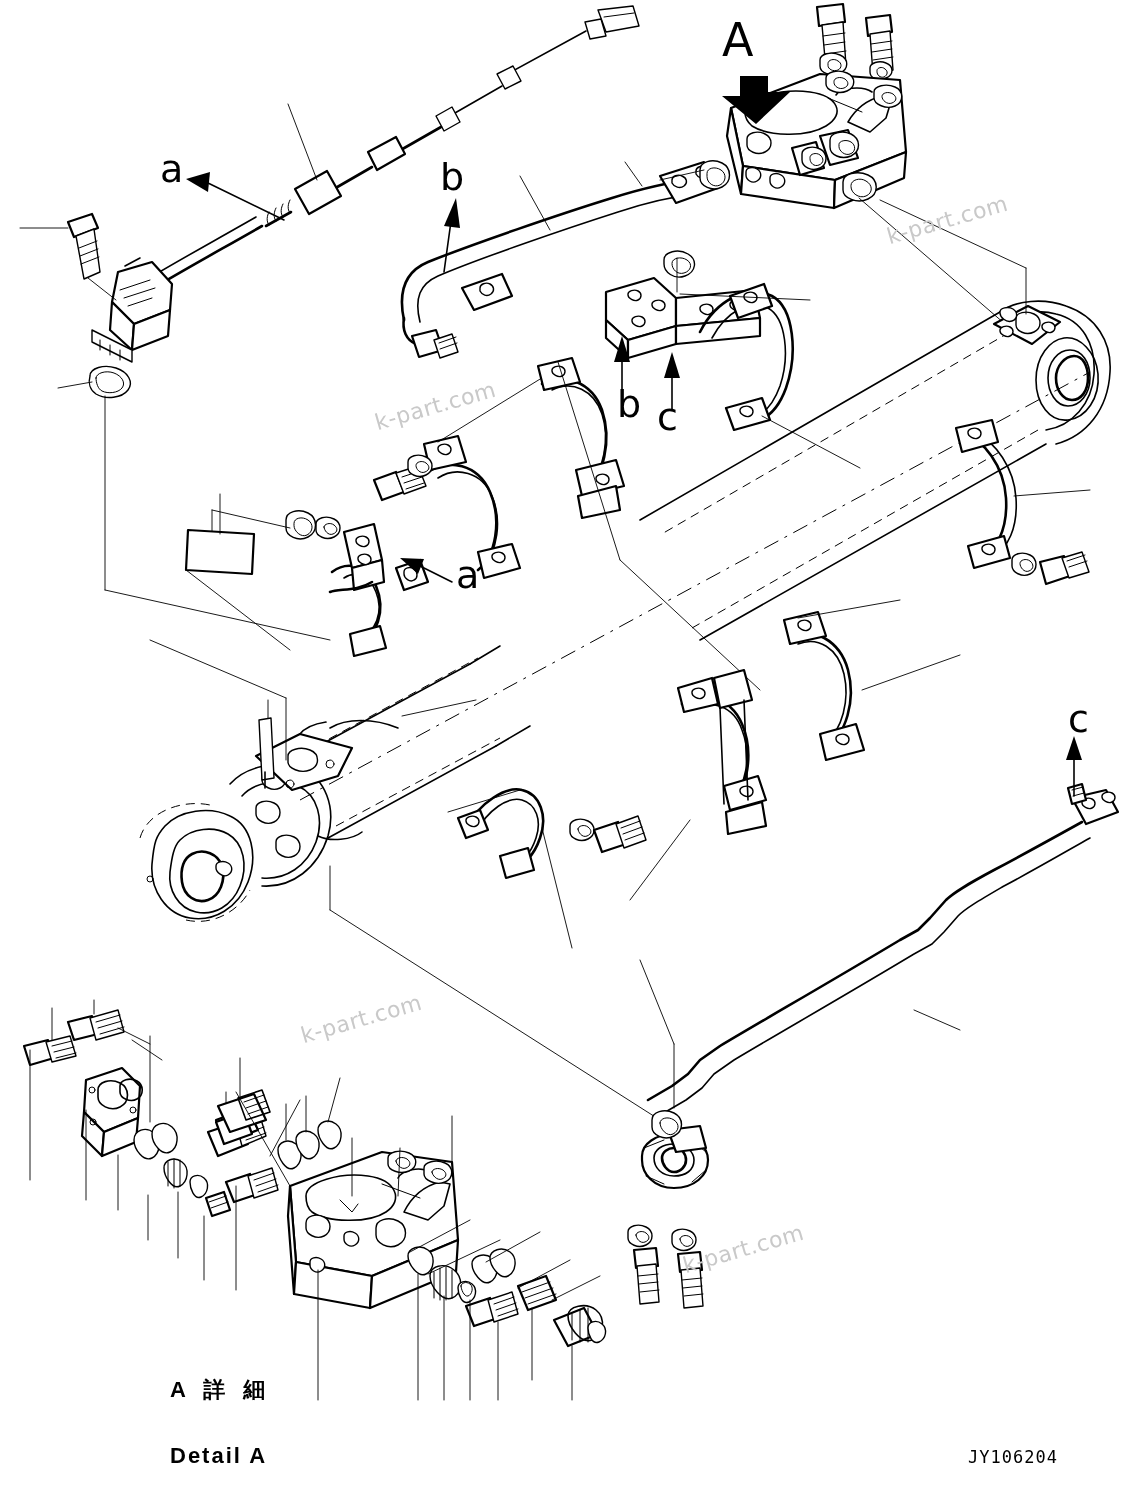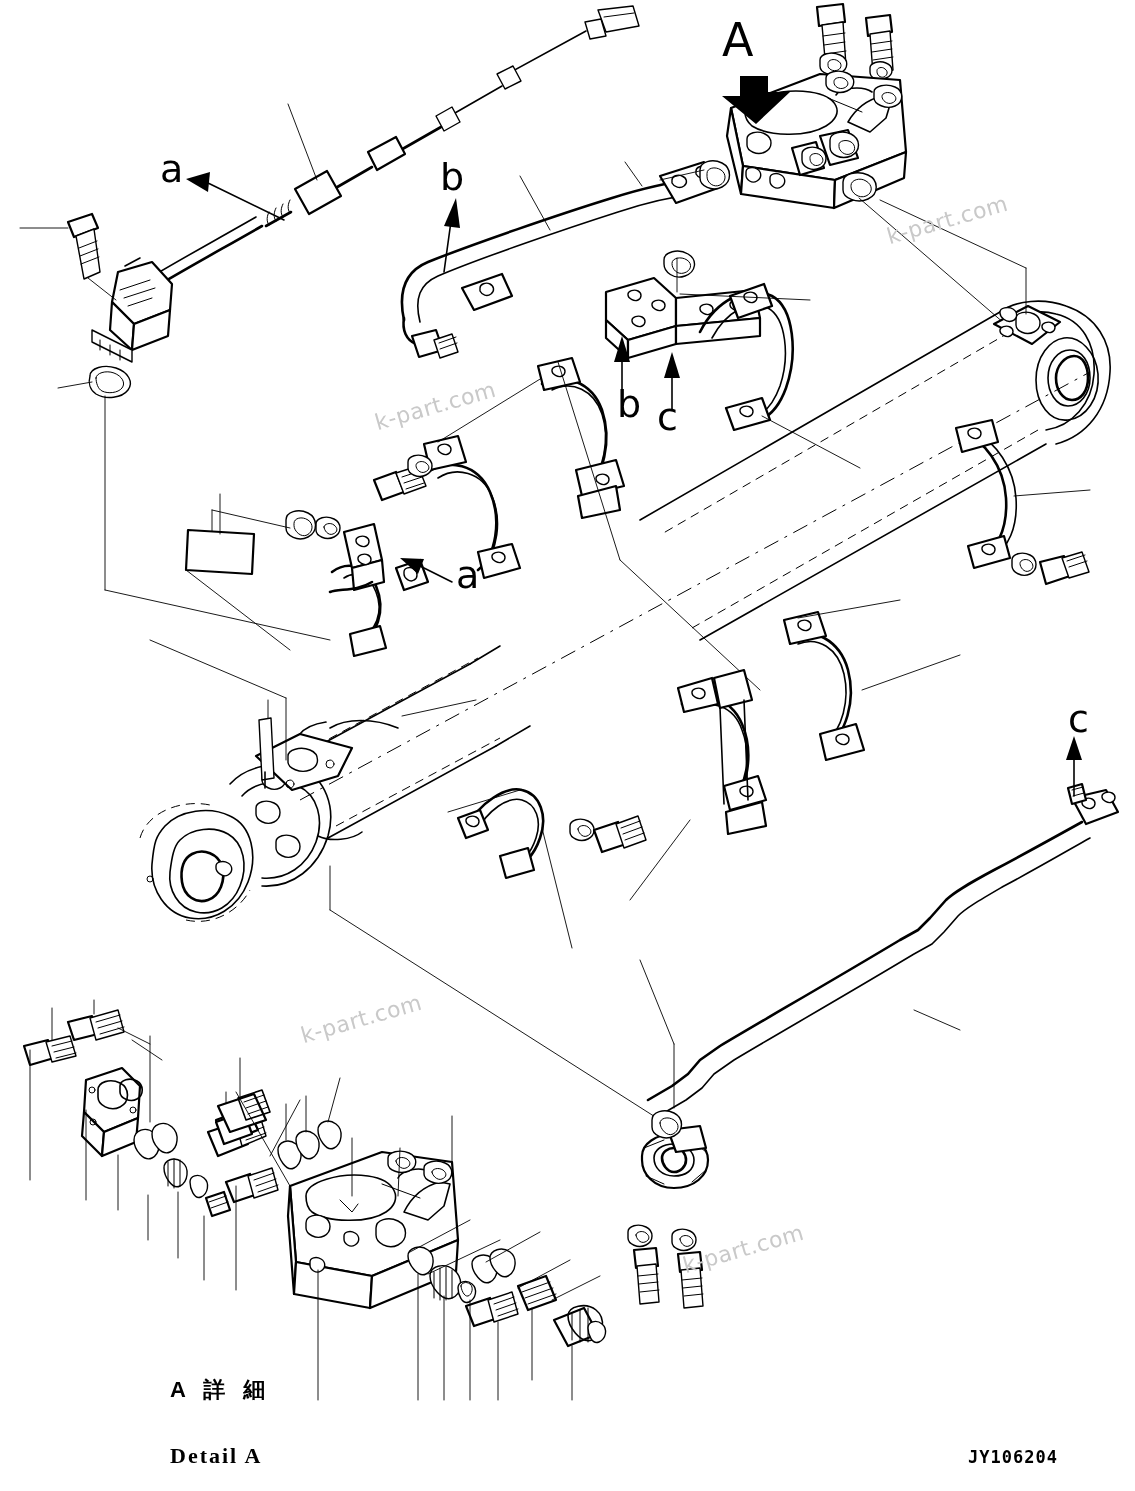--- a/index.html
+++ b/index.html
@@ -61,33 +61,33 @@
     white-space: pre;
   }
   #detailLabel .jp {
     font-family: Liberation Sans, sans-serif;
     font-size: 22px;
     letter-spacing: 6px;
     font-weight: bold;
     display: block;
   }
   #detailLabel .en {
-    font-family: Liberation Serif, serif;
+    font-family: Liberation Sans, sans-serif;
     font-size: 22px;
     letter-spacing: 2px;
     font-weight: bold;
     display: block;
   }
   #drawingCode {
     position: absolute;
     left: 968px;
     top: 1447px;
     font-family: "DejaVu Sans Mono", monospace;
     font-size: 17px;
-    font-weight: bold;
+    font-weight: normal;
     letter-spacing: 1px;
     color: #000;
     white-space: nowrap;
   }
 </style>
 </head>
 <body>
 
 <div id="sheet">
 

